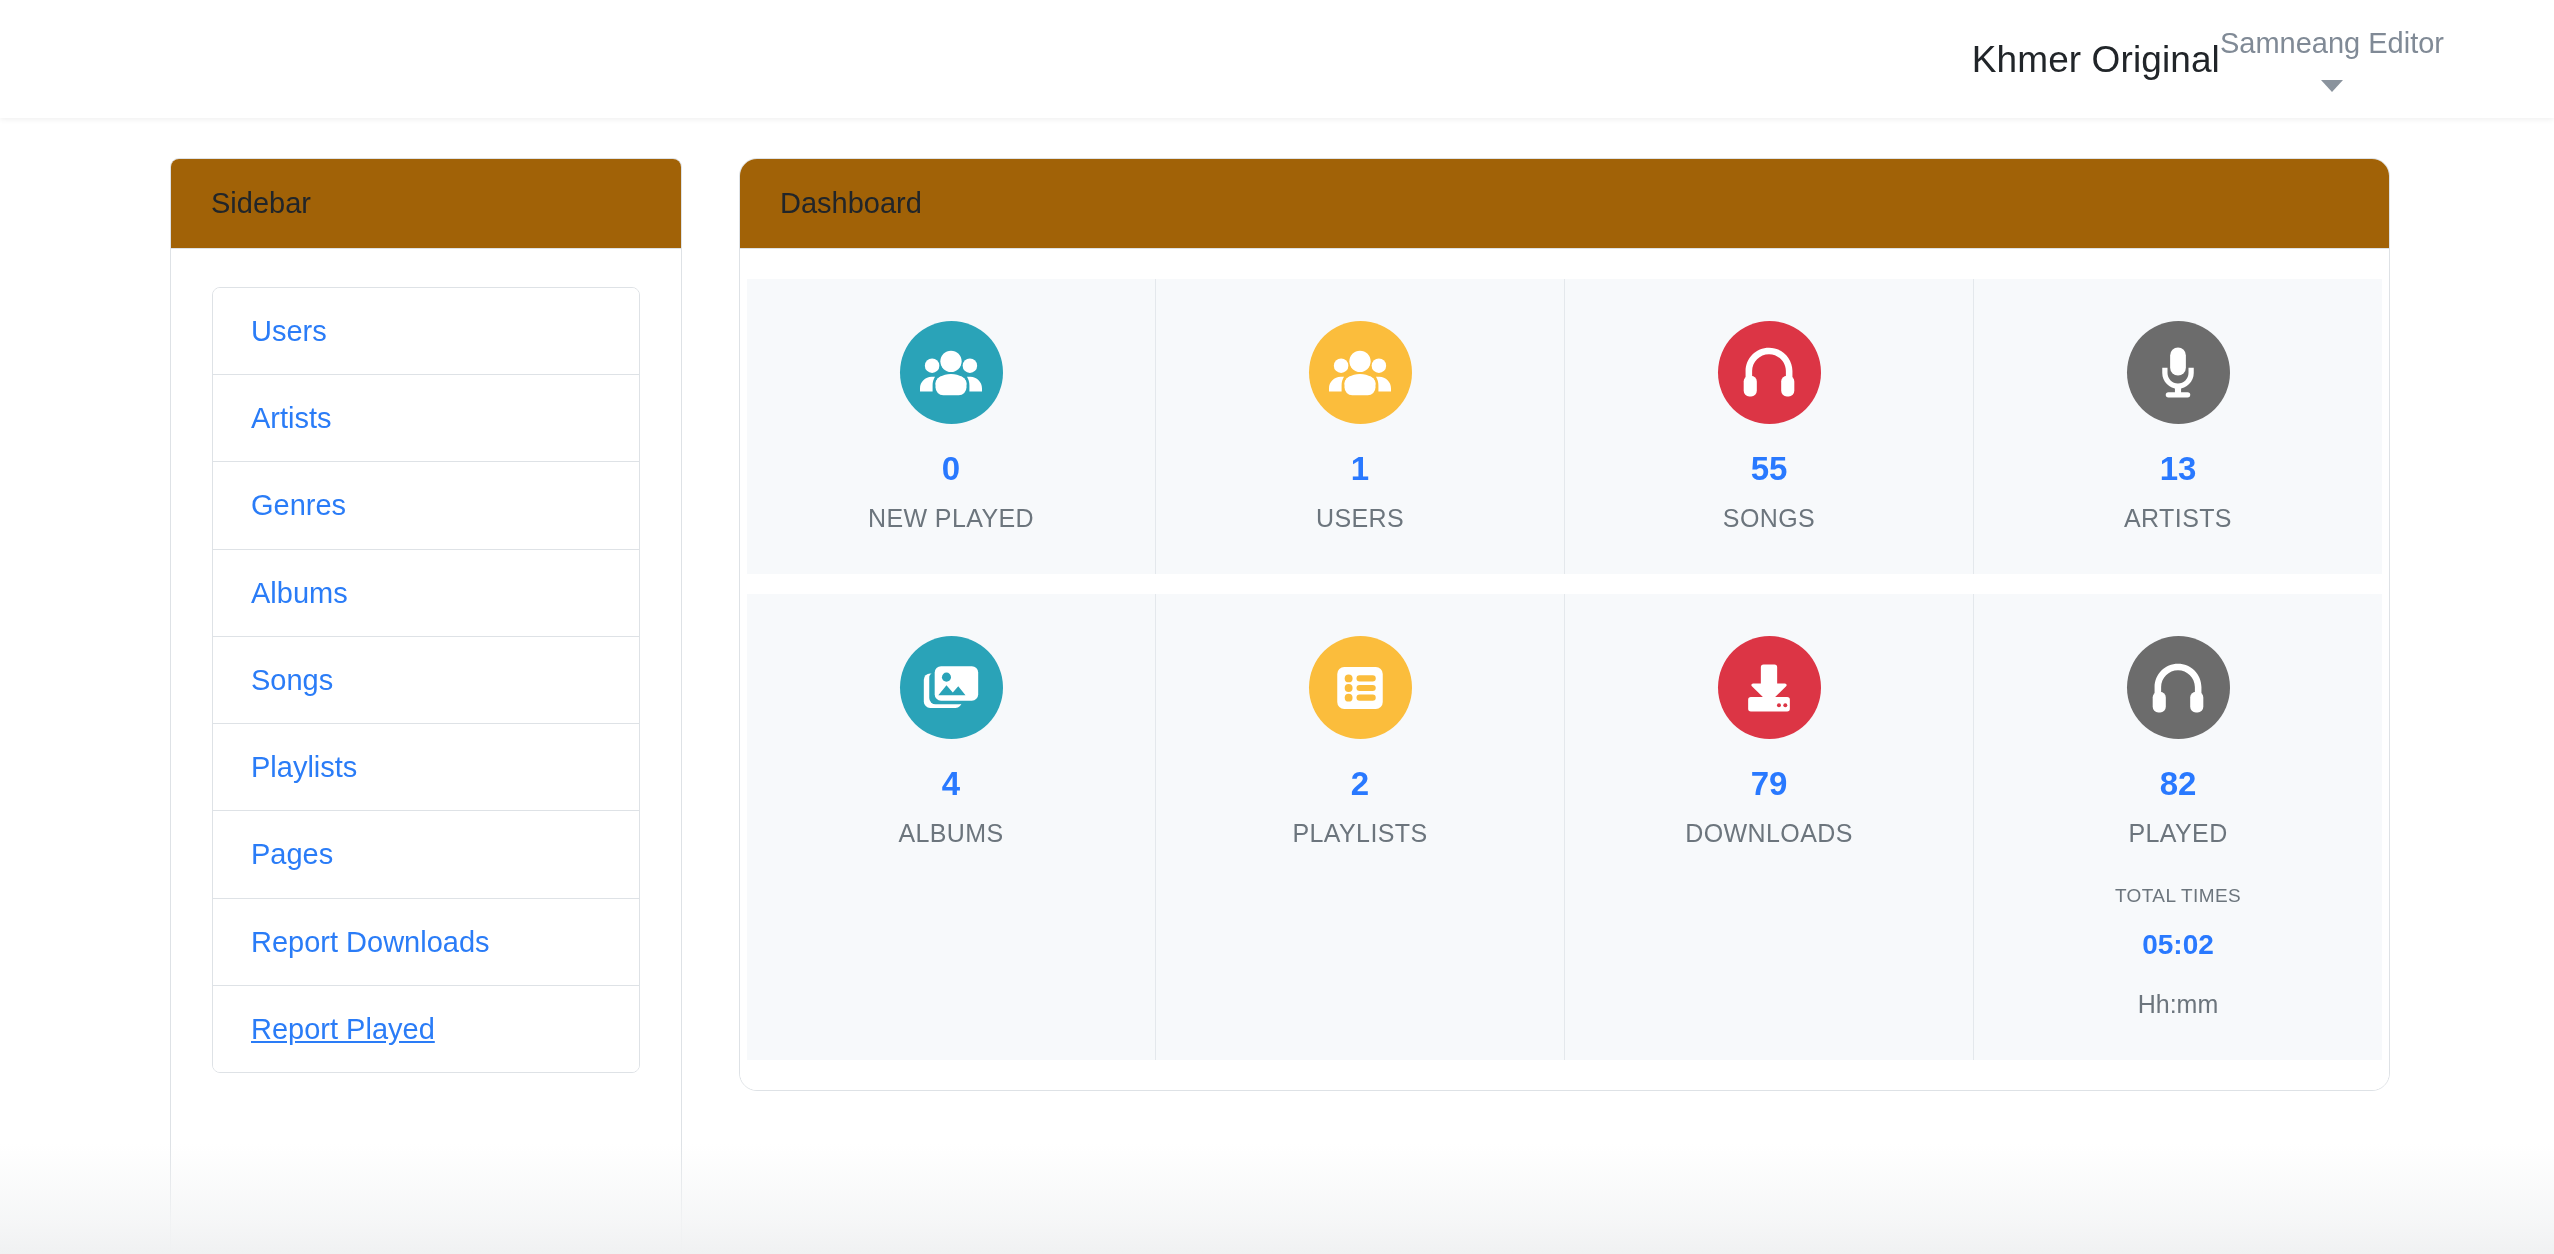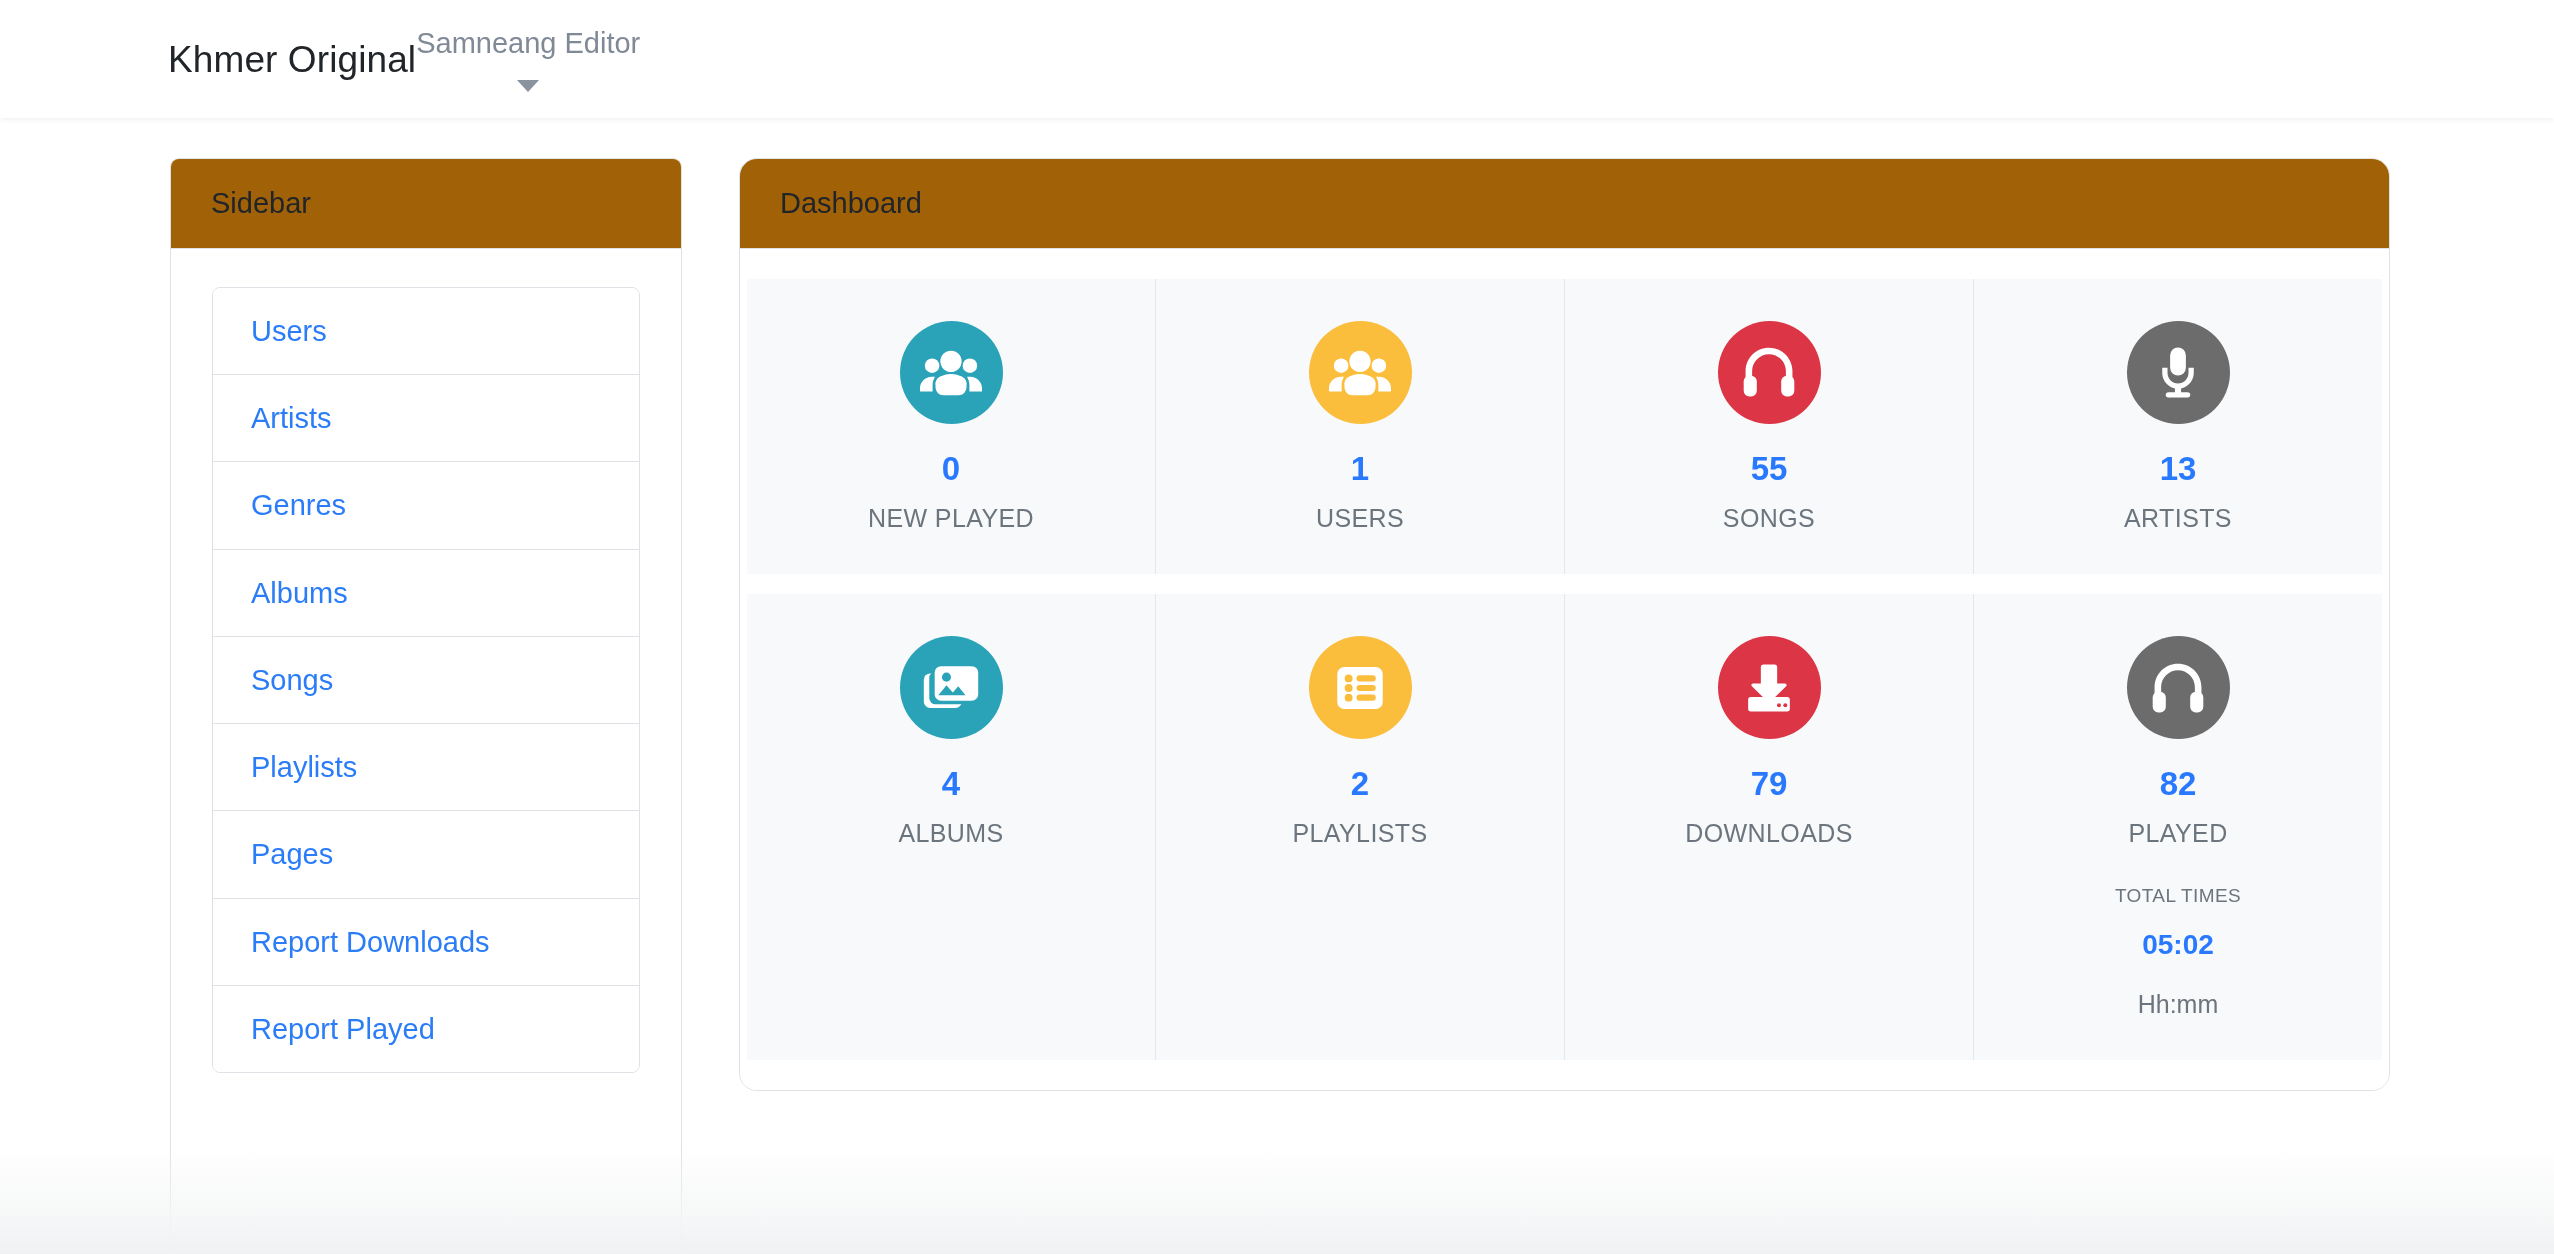--- a/index.html
+++ b/index.html
@@ -17,21 +17,21 @@
     -webkit-font-smoothing: antialiased;
   }
 
   
   .navbar {
     position: relative;
     height: 118px;
     background: #ffffff;
     display: flex;
     align-items: center;
-    justify-content: flex-start;
+    justify-content: flex-end;
     padding: 0 110px 0 168px;
     box-shadow: 0 2px 5px rgba(0,0,0,0.055);
     z-index: 20;
   }
 
   .brand {
     font-size: 37px;
     line-height: 1;
     color: #212529;
     font-weight: 400;
@@ -119,21 +119,21 @@
     padding: 25px 38px;
     border-bottom: 1px solid #dee2e6;
     background: #ffffff;
     font-size: 29px;
     color: #2a7cf7;
     cursor: pointer;
     white-space: nowrap;
     text-decoration: none;
     line-height: 1.25;
   }
-  .list-group-item:last-child { border-bottom: none; }
+  .list-group-item:last-child { border-bottom: none; text-decoration: underline; }
 
   
   .dashboard-card {
     flex: 1 1 auto;
     max-width: 1651px;
     align-self: flex-start;
     border-radius: 18px;
   }
 
   .dashboard-body {

